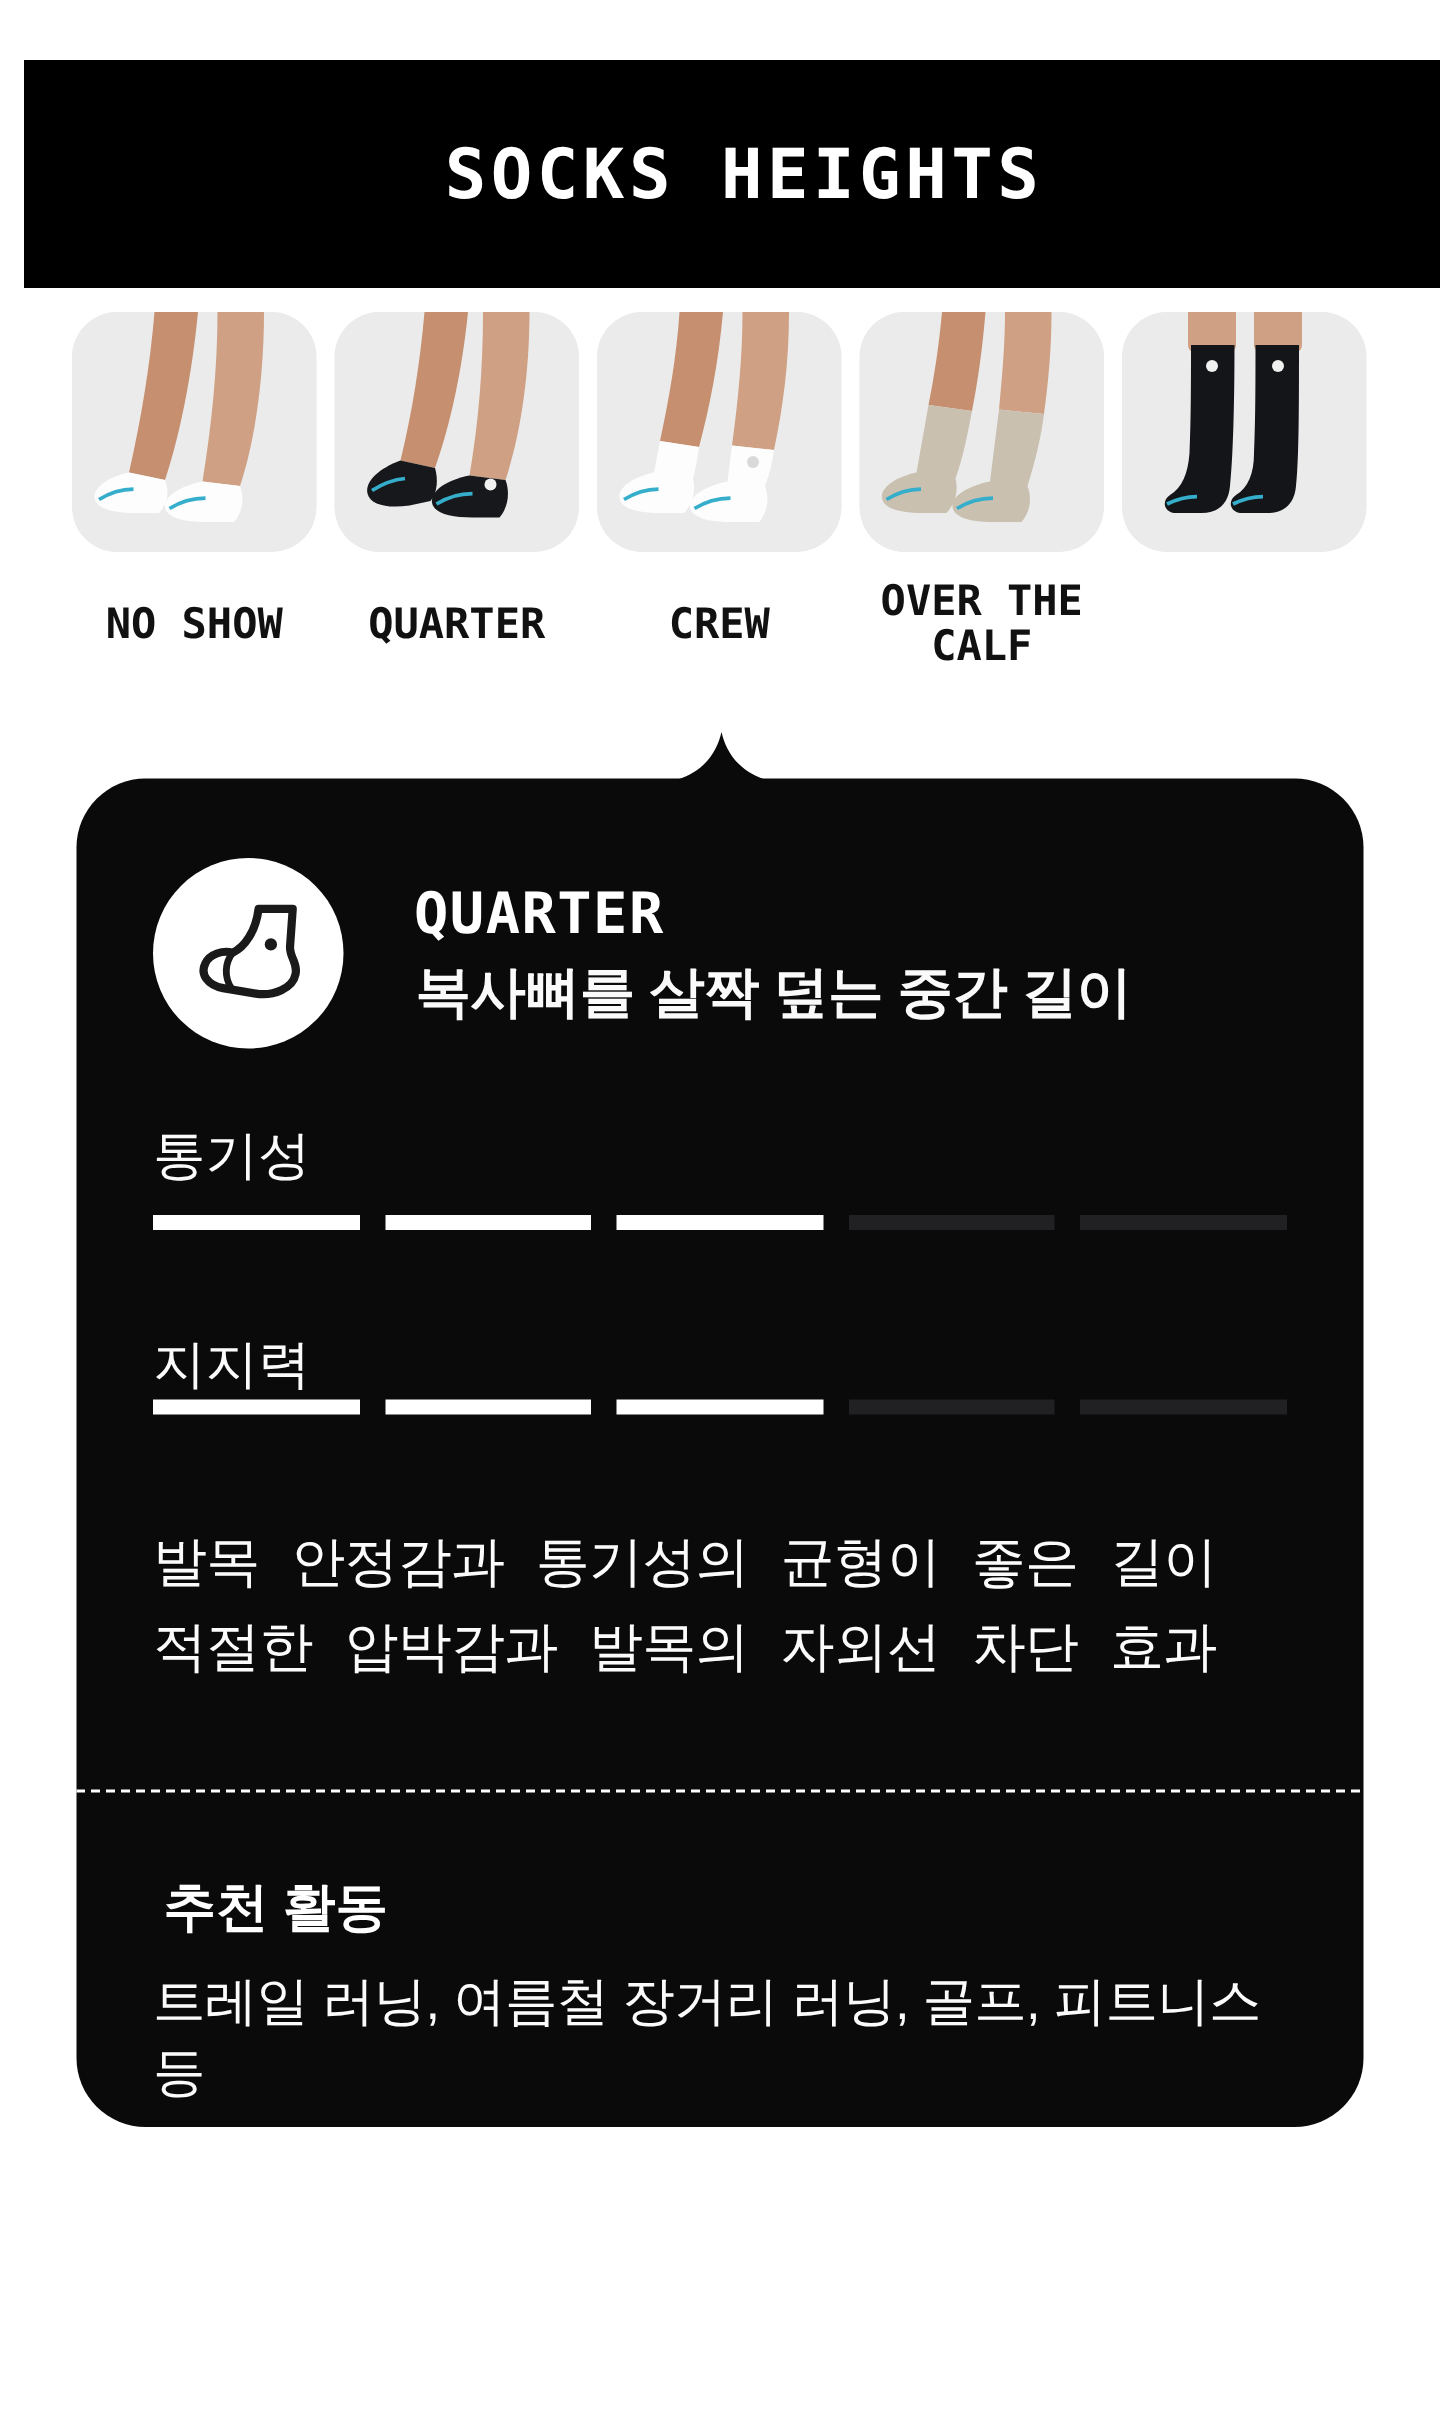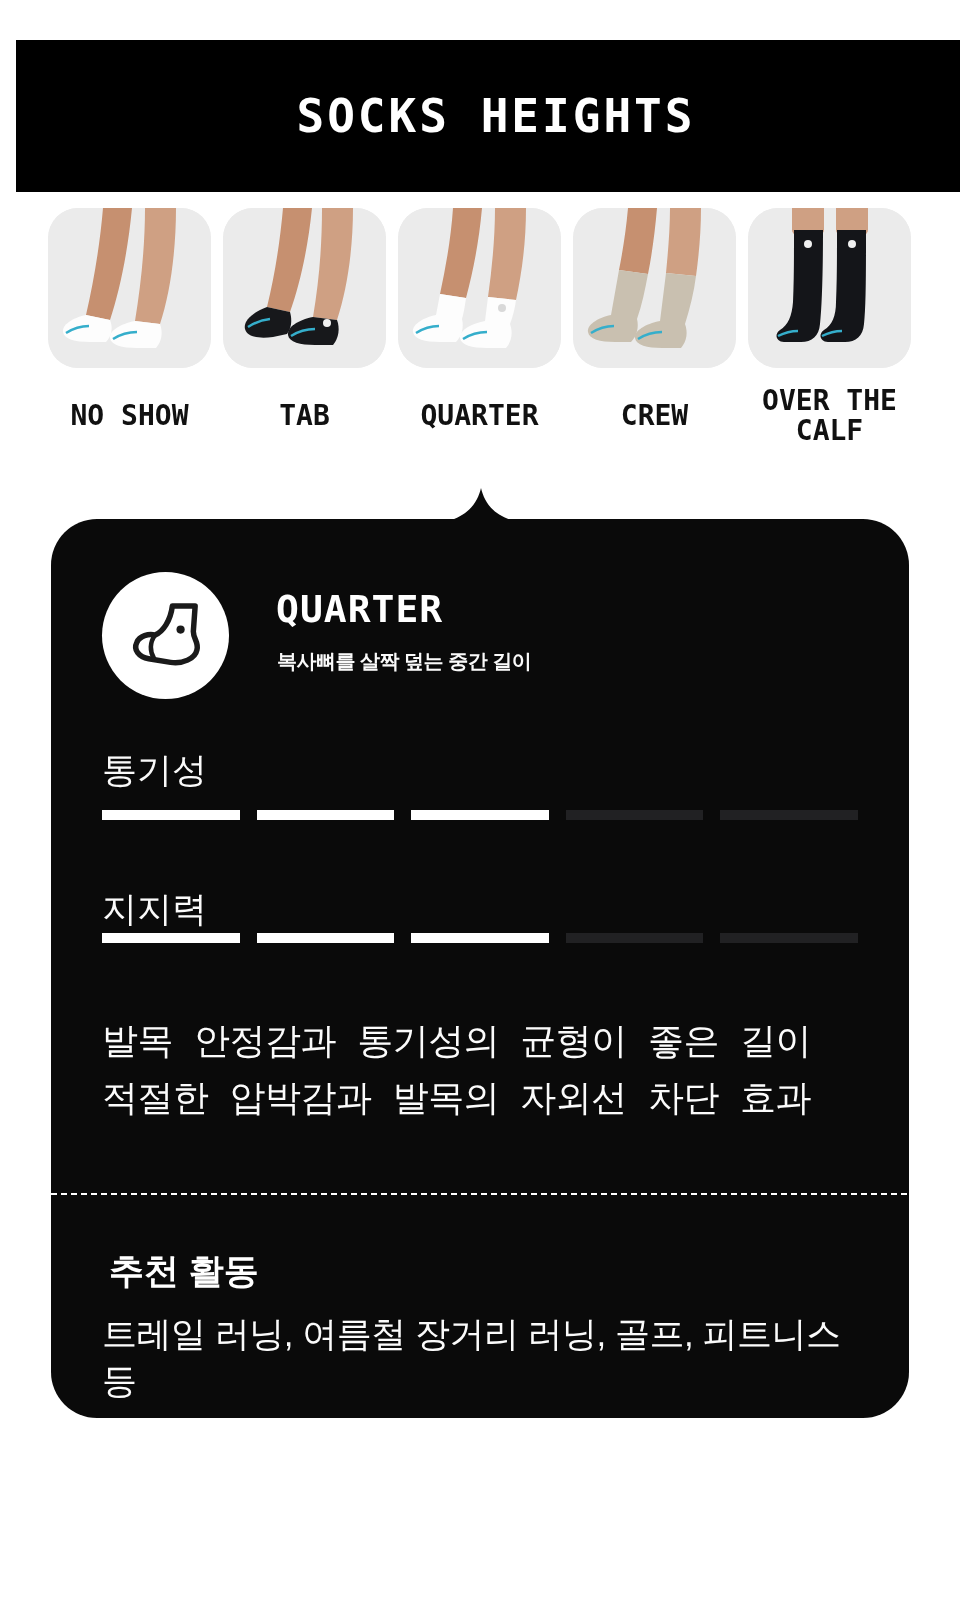--- a/index.html
+++ b/index.html
@@ -44,22 +44,22 @@
     position:absolute; left:51px; top:53px; width:127px; height:127px;
     background:#ffffff; border-radius:50%;
     display:flex; align-items:center; justify-content:center;
   }
   .card-title {
     position:absolute; left:225px; top:68px;
     font-family:"DejaVu Sans Mono","Liberation Mono",monospace;
     font-weight:bold; font-size:38px; letter-spacing:1px; color:#ffffff;
   }
   .card-subtitle {
-    position:absolute; left:226px; top:129px;
-    font-weight:bold; font-size:20px; color:#fafafa; letter-spacing:-0.5px;
+    position:absolute; left:226px; top:118px;
+    font-weight:bold; font-size:37px; color:#fafafa; letter-spacing:-0.5px;
   }
   .rating-label { position:absolute; left:51px; font-size:35px; font-weight:500; color:#fafafa; }
   .rating-label.r0 { top:228px; }
   .rating-label.r1 { top:367px; }
   .bars {
     position:absolute; left:51px; width:756px; height:10px;
     display:flex; gap:17px;
   }
   .bars.b0 { top:291px; }
   .bars.b1 { top:414px; }
@@ -153,21 +153,20 @@
         <path d="M30 128 Q40 123 50 123" stroke="#35aecb" stroke-width="2.5" fill="none"></path>
         <path d="M74 128 Q84 123 94 123" stroke="#35aecb" stroke-width="2.5" fill="none"></path>
         <circle cx="60" cy="36" r="4" fill="#f0f0f0"></circle>
         <circle cx="104" cy="36" r="4" fill="#f0f0f0"></circle>
       </svg>
     </div>
   </div>
 
   <div class="tile-labels">
     <div class="tile-label">NO SHOW</div>
-    <div class="tile-label">TAB</div>
     <div class="tile-label">QUARTER</div>
     <div class="tile-label">CREW</div>
     <div class="tile-label">OVER THE CALF</div>
   </div>
 
   <svg class="pointer" viewBox="0 0 60 32">
     <path d="M30 0 C33 13 41 26 60 32 L0 32 C19 26 27 13 30 0 Z" fill="#0a0a0a"></path>
   </svg>
 
   <div class="card">

